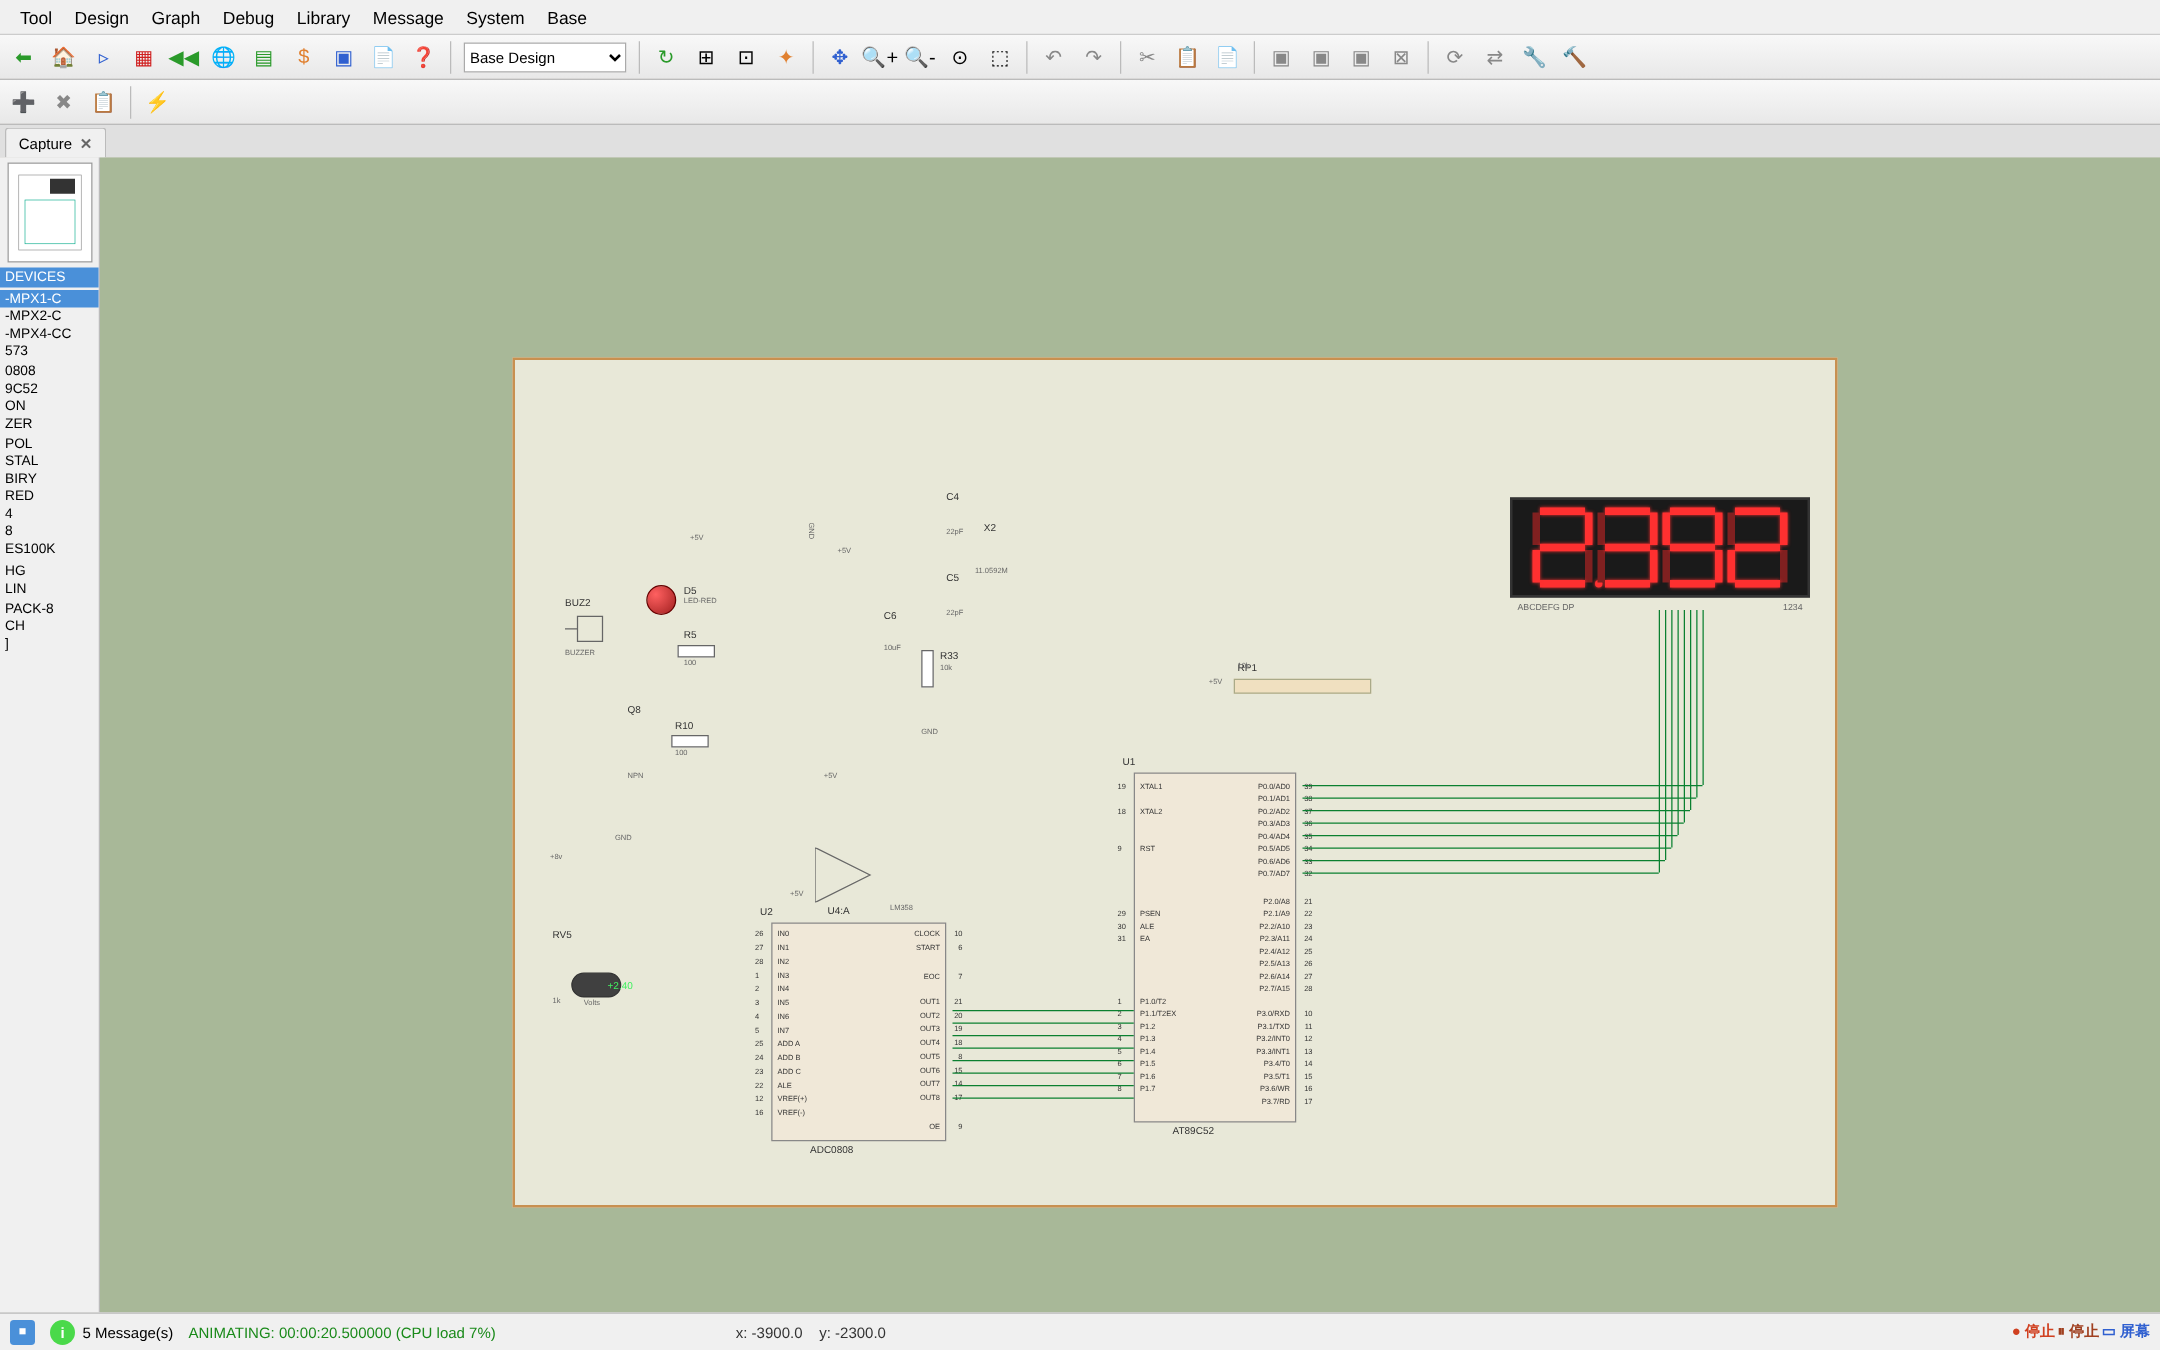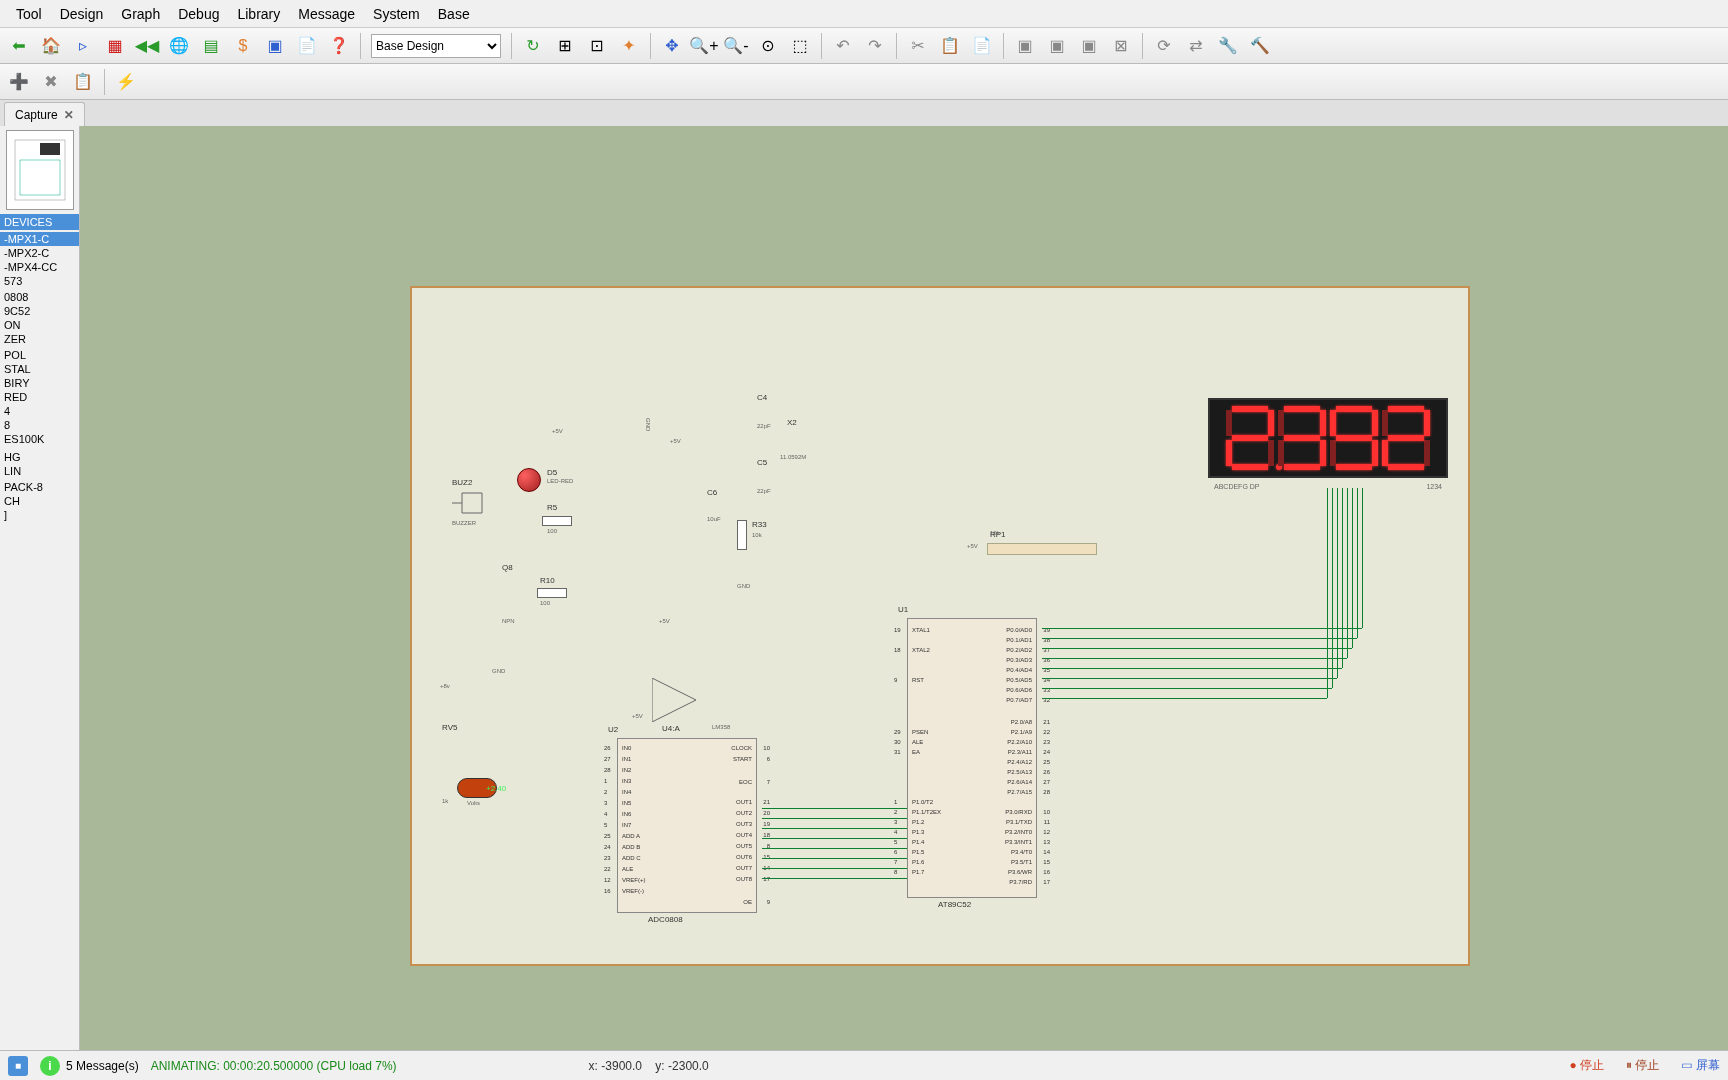--- a/index.html
+++ b/index.html
@@ -59,38 +59,38 @@
 .comp-label { position: absolute; font-size: 8px; color: #333; }
 .small-text { position: absolute; font-size: 6px; color: #666; }
 
 .resistor { position: absolute; width: 30px; height: 10px; border: 1px solid #666; background: #fff; }
 
 .statusbar { position: absolute; bottom: 0; left: 0; right: 0; height: 30px; background: #f0f0f0; border-top: 1px solid #bbb; display: flex; align-items: center; padding: 0 8px; font-size: 12px; gap: 12px; }
 .status-btn { width: 20px; height: 20px; border-radius: 3px; display: flex; align-items: center; justify-content: center; font-size: 10px; }
 .status-info { display: flex; align-items: center; gap: 6px; }
 .status-anim { color: #1a8a1a; }
 .status-coord { margin-left: 180px; color: #333; }
-.status-right { margin-left: auto; display: flex; gap: 22px; font-size: 12px; }
+.status-right { margin-left: auto; display: flex; gap: 2px; font-size: 12px; font-weight: bold; }
 .status-stop { color: #d04020; }
 .status-pause { color: #a04020; }
 .status-screen { color: #3060d0; }
 
 .icon-green { color: #2a9a2a; }
 .icon-red { color: #d02020; }
 .icon-blue { color: #3060d0; }
 .icon-orange { color: #e08030; }
 .icon-gray { color: #888; }
 
 .opamp { position: absolute; left: 240px; top: 390px; }
 
 .led { position: absolute; left: 105px; top: 180px; width: 24px; height: 24px; border-radius: 12px; background: radial-gradient(circle at 30% 30%, #ff6060, #a02020); border: 1px solid #600; }
 
 .buzzer { position: absolute; left: 35px; top: 200px; }
 
-.voltmeter { position: absolute; left: 45px; top: 490px; width: 40px; height: 20px; background: #c2410c; color: #40f060; font-size: 8px; text-align: center; line-height: 20px; border-radius: 10px; border: 1px solid #333; padding-left: 28px; }
+.voltmeter { position: absolute; left: 45px; top: 490px; width: 40px; height: 20px; background: #404040; color: #40f060; font-size: 8px; text-align: center; line-height: 20px; border-radius: 10px; border: 1px solid #333; padding-left: 28px; }
 
 .rp-net { position: absolute; left: 575px; top: 255px; width: 110px; height: 12px; background: #f0e0c0; border: 1px solid #aa8; }
 </style>
 </head>
 <body>
 
 <div class="menubar">
   <div class="menubar-item">Tool</div>
   <div class="menubar-item">Design</div>
   <div class="menubar-item">Graph</div>
@@ -439,21 +439,21 @@
       <div class="small-text" style="left:295px; top:228px;">10uF</div>
 
       <div class="comp-label" style="left:375px; top:130px;">X2</div>
       <div class="small-text" style="left:368px; top:166px;">11.0592M</div>
 
       <div class="rp-net"></div>
       <div class="comp-label" style="left:578px; top:230px;margin-top:12px;">RP1</div>
       <div class="small-text" style="left:578px; top:242px;">10k</div>
       <div class="small-text" style="left:555px; top:255px;">+5V</div>
 
-      <div class="comp-label" style="left:30px; top:435px;text-align:center;">RV5</div>
+      <div class="comp-label" style="left:30px; top:455px;text-align:center;">RV5</div>
       <div class="small-text" style="left:30px; top:510px;">1k</div>
 
       <div class="voltmeter">+2.40</div>
       <div class="small-text" style="left:55px; top:512px;">Volts</div>
 
       <div class="small-text" style="left:140px; top:140px;">+5V</div>
       <div class="small-text" style="left:258px; top:150px;">+5V</div>
       <div class="small-text" style="left:247px; top:330px;">+5V</div>
       <div class="small-text" style="left:220px; top:425px;">+5V</div>
       <div class="small-text" style="left:28px; top:395px;">+8v</div>

